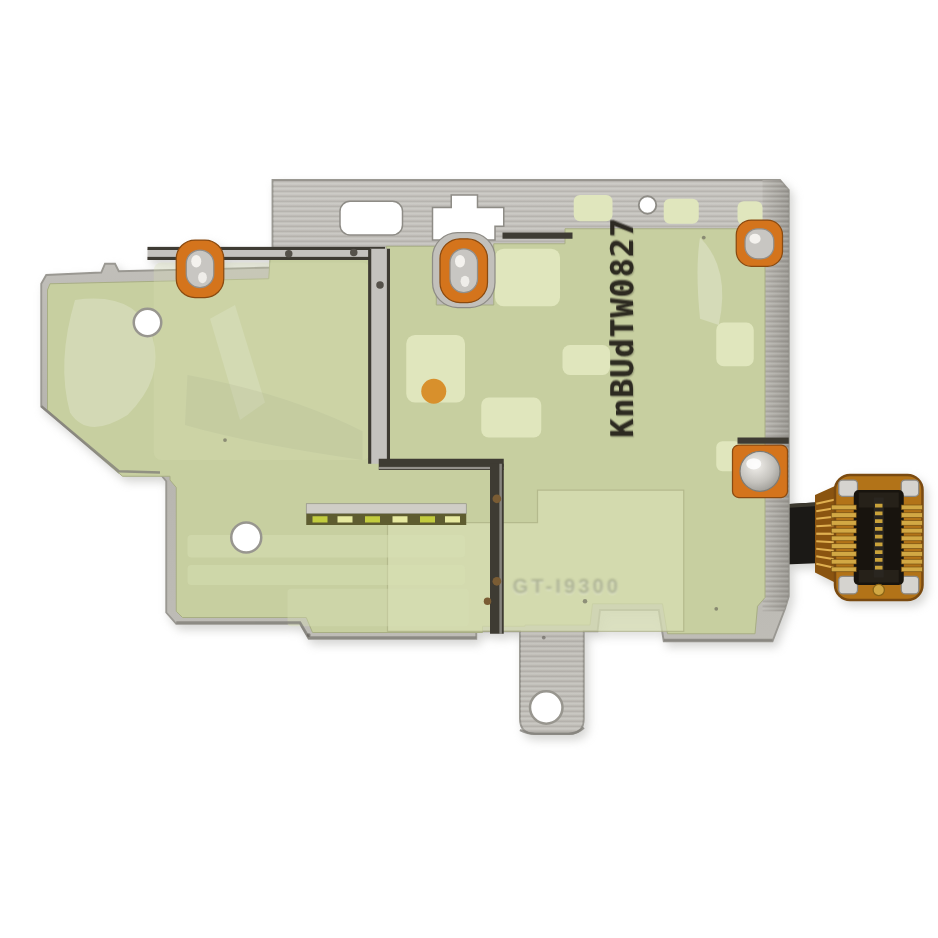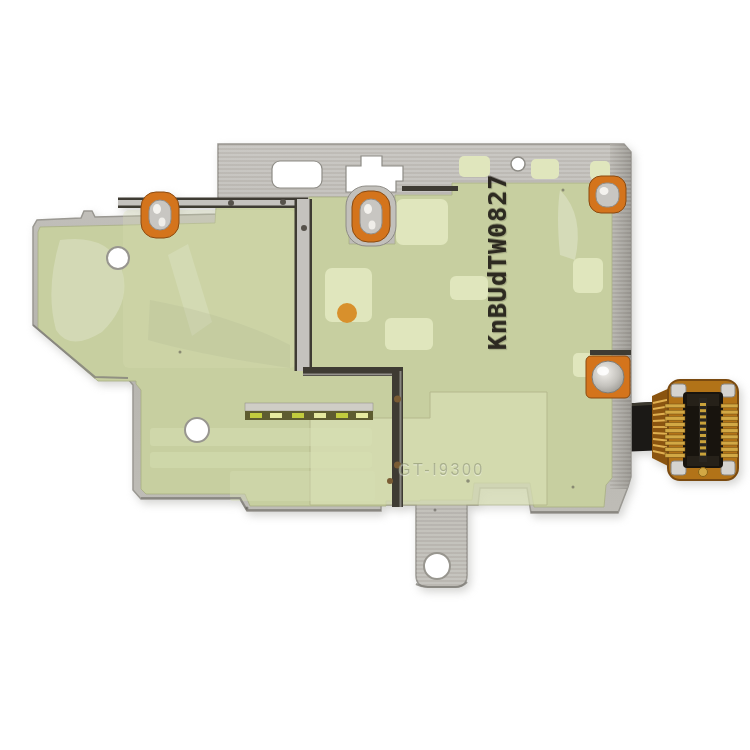--- a/index.html
+++ b/index.html
@@ -11,22 +11,22 @@
     position:absolute;left:402px;top:248px;width:192px;height:28px;
     transform:rotate(-90deg);
     font-family:"DejaVu Sans Mono",monospace;font-weight:bold;font-size:25px;
     letter-spacing:1px;color:var(--stamp-ink,#221e18);
     text-align:center;line-height:28px;
     filter:blur(0.4px);
     text-shadow:1px 0 0 rgba(35,30,25,0.45), -1px 1px 1px rgba(35,30,25,0.25);
     opacity:0.93;
   }
   .emboss{
-    position:absolute;left:398px;top:461px;width:125px;height:22px;
-    font-family:"Liberation Sans",sans-serif;font-weight:normal;font-size:16px;
+    position:absolute;left:410px;top:461px;width:125px;height:22px;
+    font-family:"Liberation Sans",sans-serif;font-weight:bold;font-size:16px;
     letter-spacing:2.5px;color:rgba(128,134,100,0.55);
     text-shadow:0 1px 1px rgba(255,255,255,0.55);
     filter:blur(0.7px);
   }
 </style>
 </head>
 <body>
 
 <div class="scene">
 

